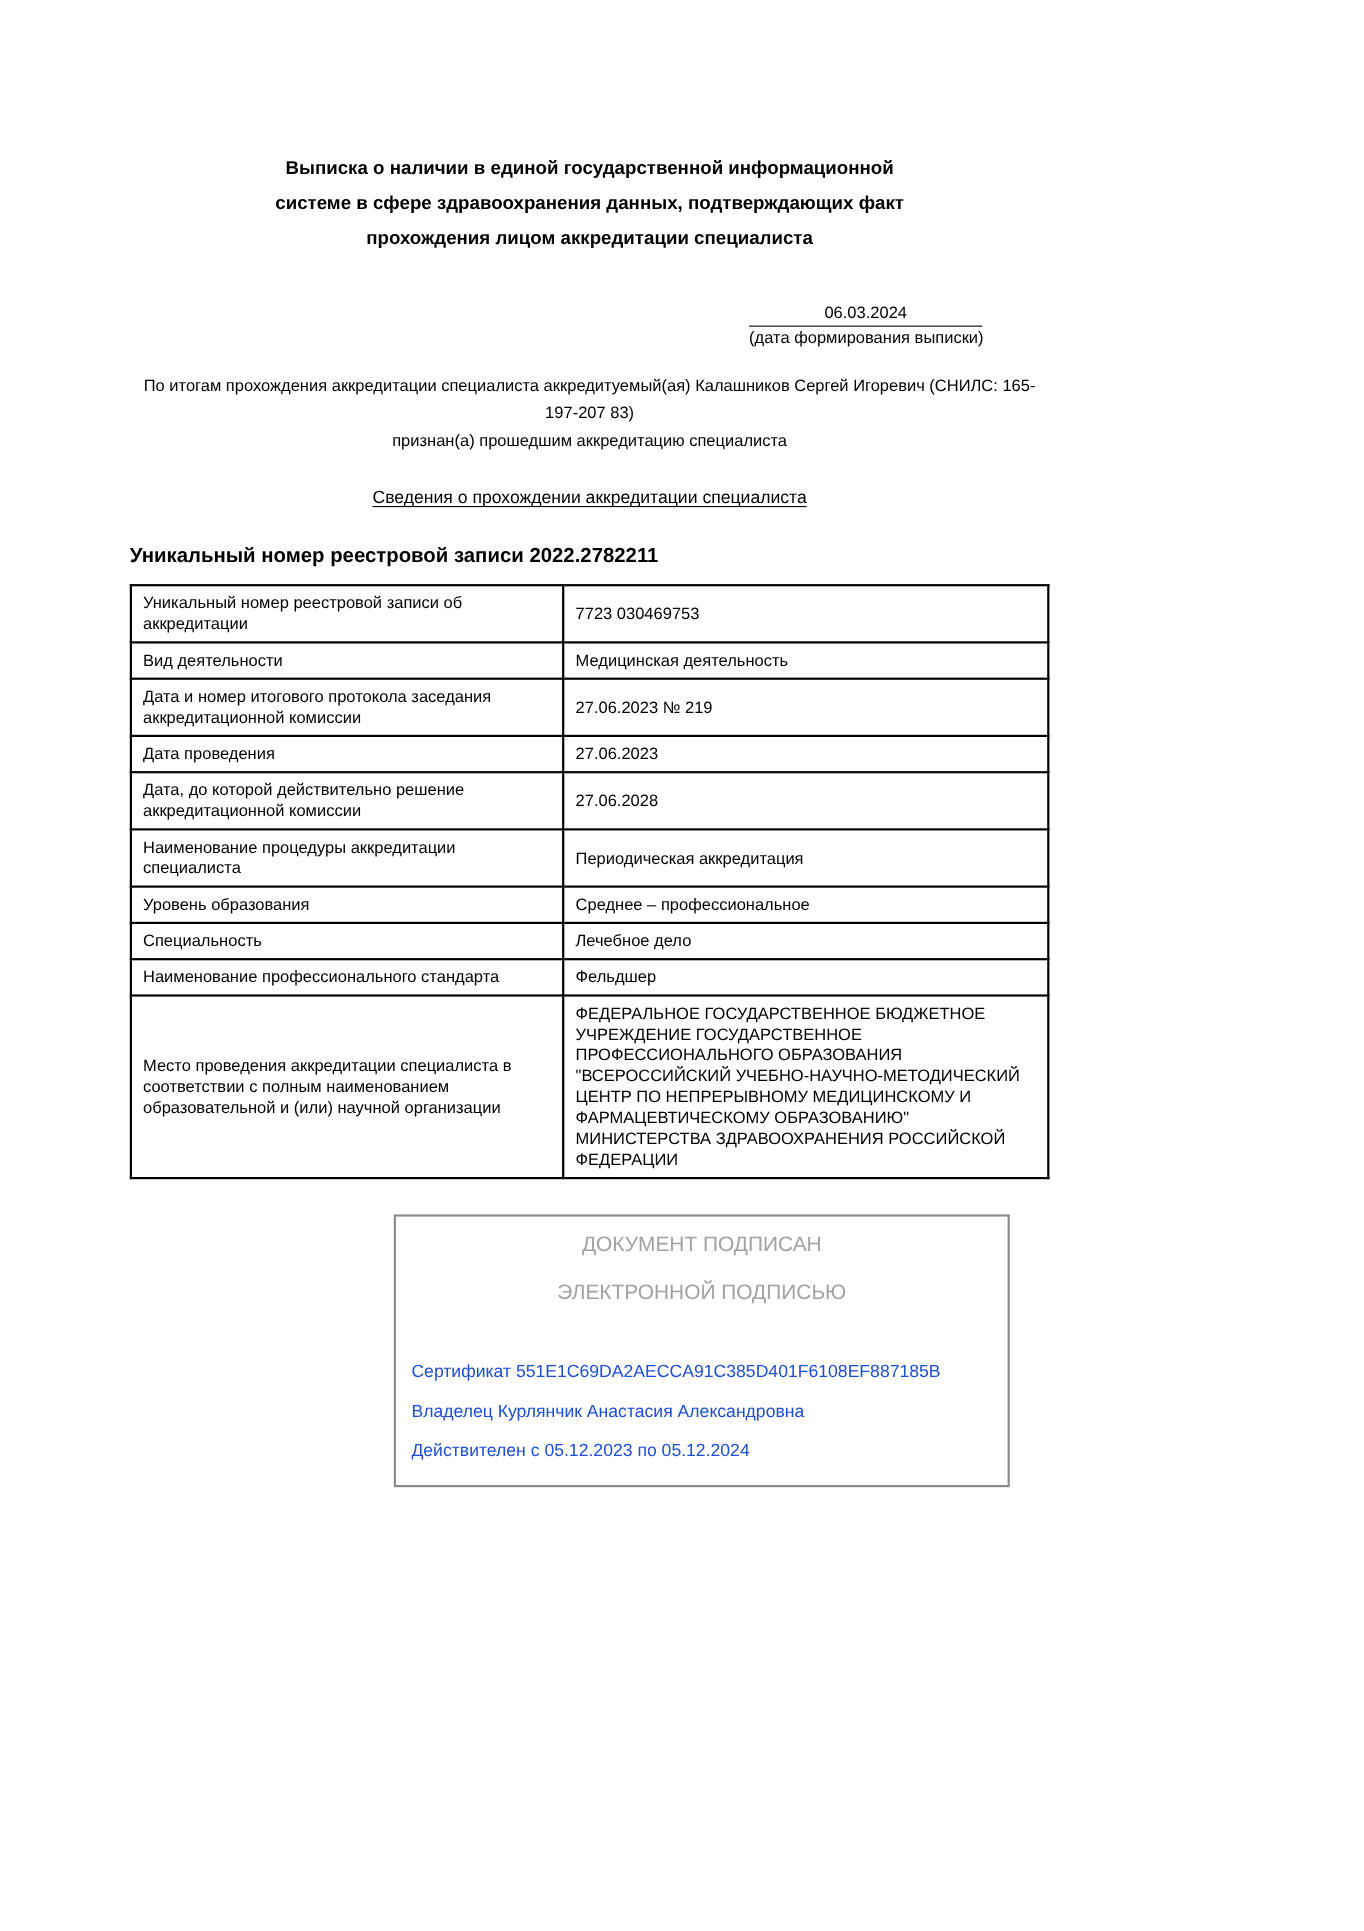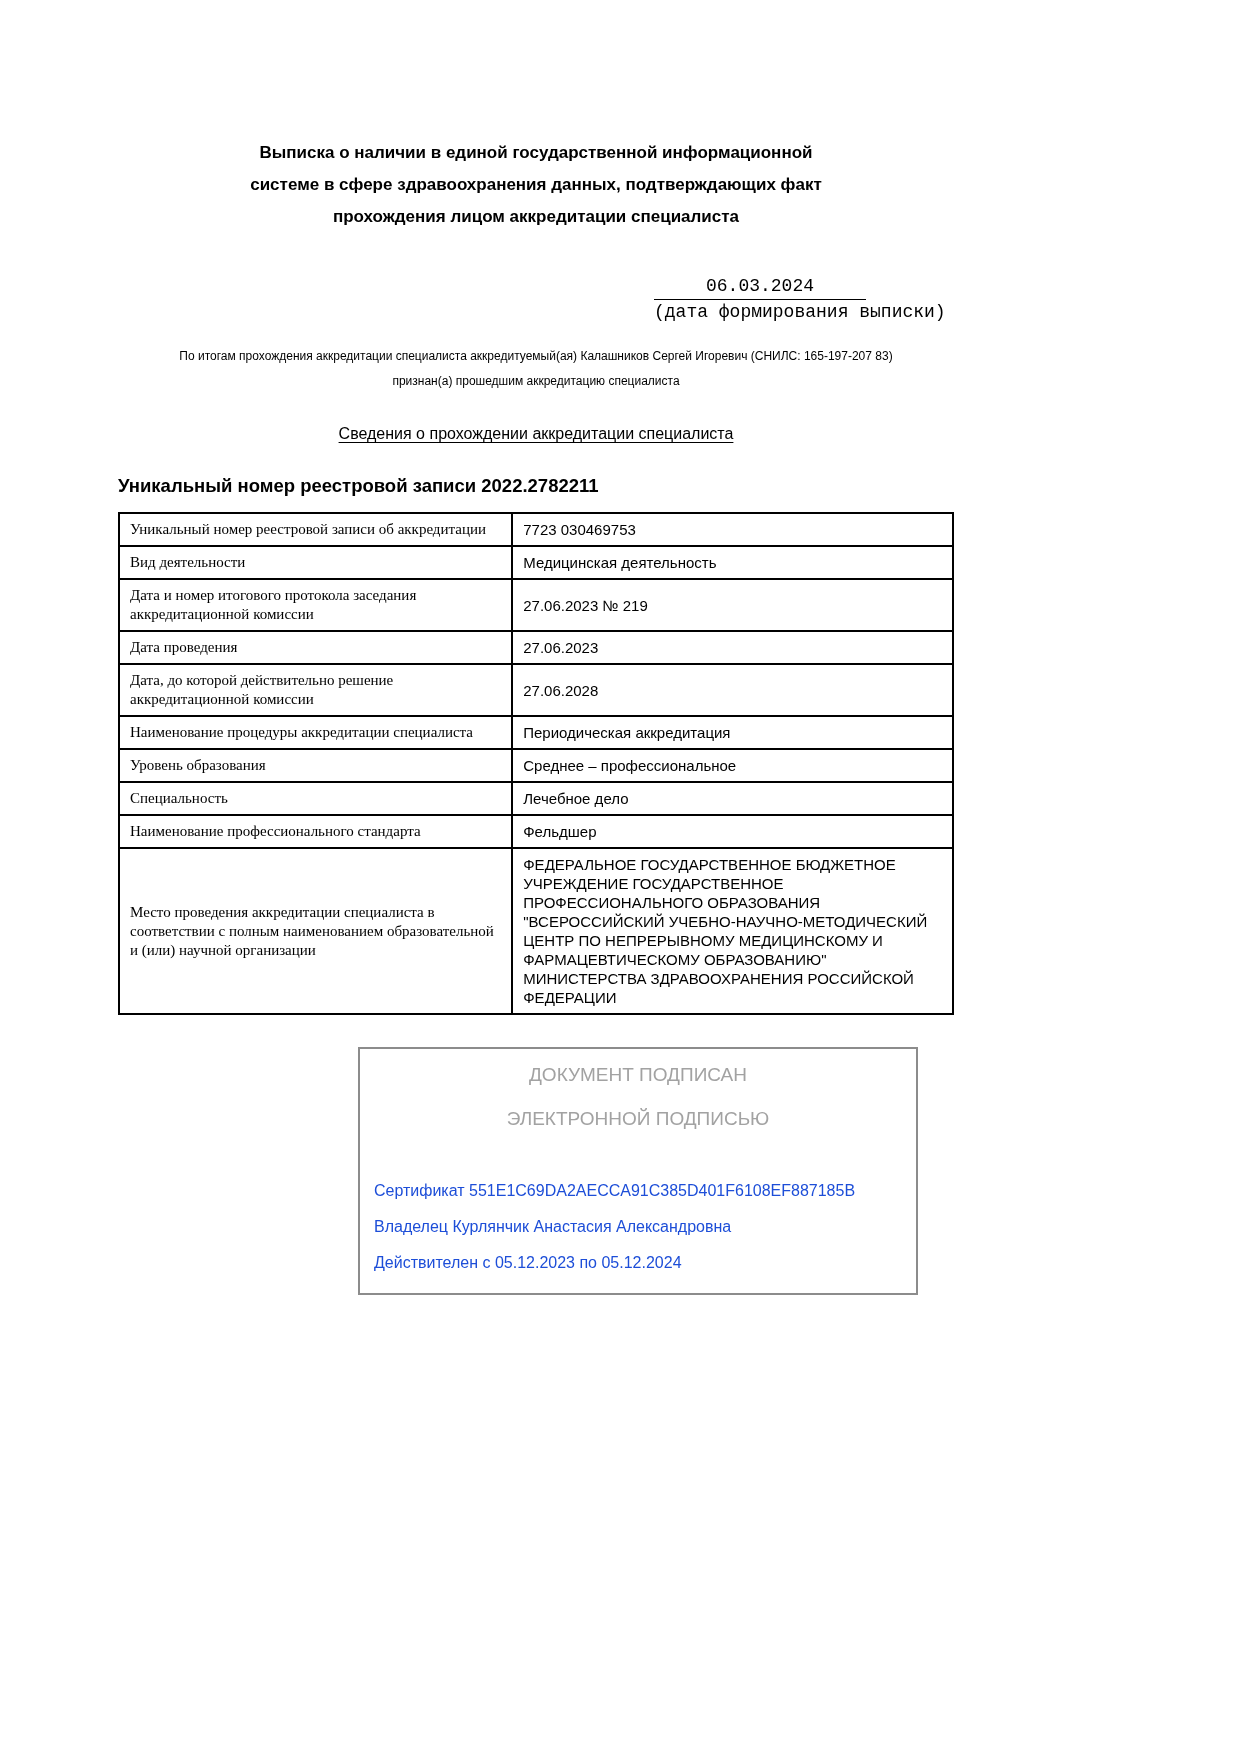--- a/index.html
+++ b/index.html
@@ -16,38 +16,37 @@
     padding-left: 118px;
     width: 836px;
   }
   .title {
     text-align: center;
     font-size: 17px;
     font-weight: bold;
     line-height: 32px;
   }
   .date-block {
-    margin: 43px 88px 0 auto;
+    margin: 43px 61px 0 auto;
     width: 212px;
     text-align: center;
-    font-size: 18px;
-    font-family: Liberation Mono, monospace;
+    font-size: 15px;
   }
   .date-value {
     border-bottom: 1px solid #000;
     padding-bottom: 3px;
   }
   .date-label {
     padding-top: 2px;
     white-space: nowrap;
   }
   .intro {
     margin-top: 22px;
     text-align: center;
-    font-size: 12px;
+    font-size: 15px;
     line-height: 25px;
   }
   .section-heading {
     margin-top: 31px;
     text-align: center;
     font-size: 16px;
     text-decoration: underline;
     text-underline-offset: 3px;
   }
   .registry-heading {
@@ -64,21 +63,21 @@
     table-layout: fixed;
   }
   table.acc-table td {
     border: 2px solid #000;
     font-size: 15px;
     line-height: 19px;
     vertical-align: middle;
     padding: 6px 10px 6px 10px;
     word-wrap: break-word;
   }
-  td.label-cell { width: 47%; font-family: Liberation Serif, serif; }
+  td.label-cell { width: 47%; }
   td.value-cell { width: 53%; padding-left: 12px; }
   .signature-stamp {
     box-sizing: border-box;
     margin-top: 32px;
     margin-left: 240px;
     width: 560px;
     height: 248px;
     border: 2px solid #8c8c8c;
     color: #9a9a9a;
   }

